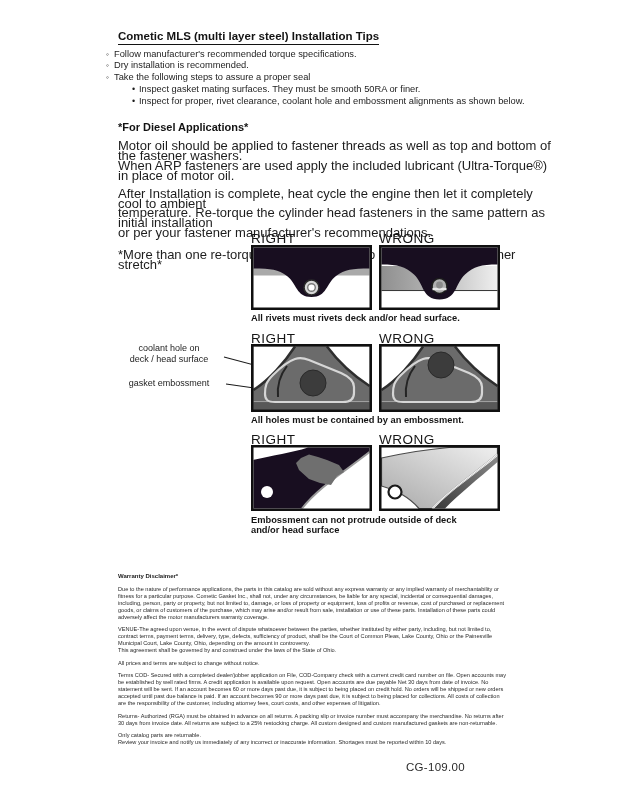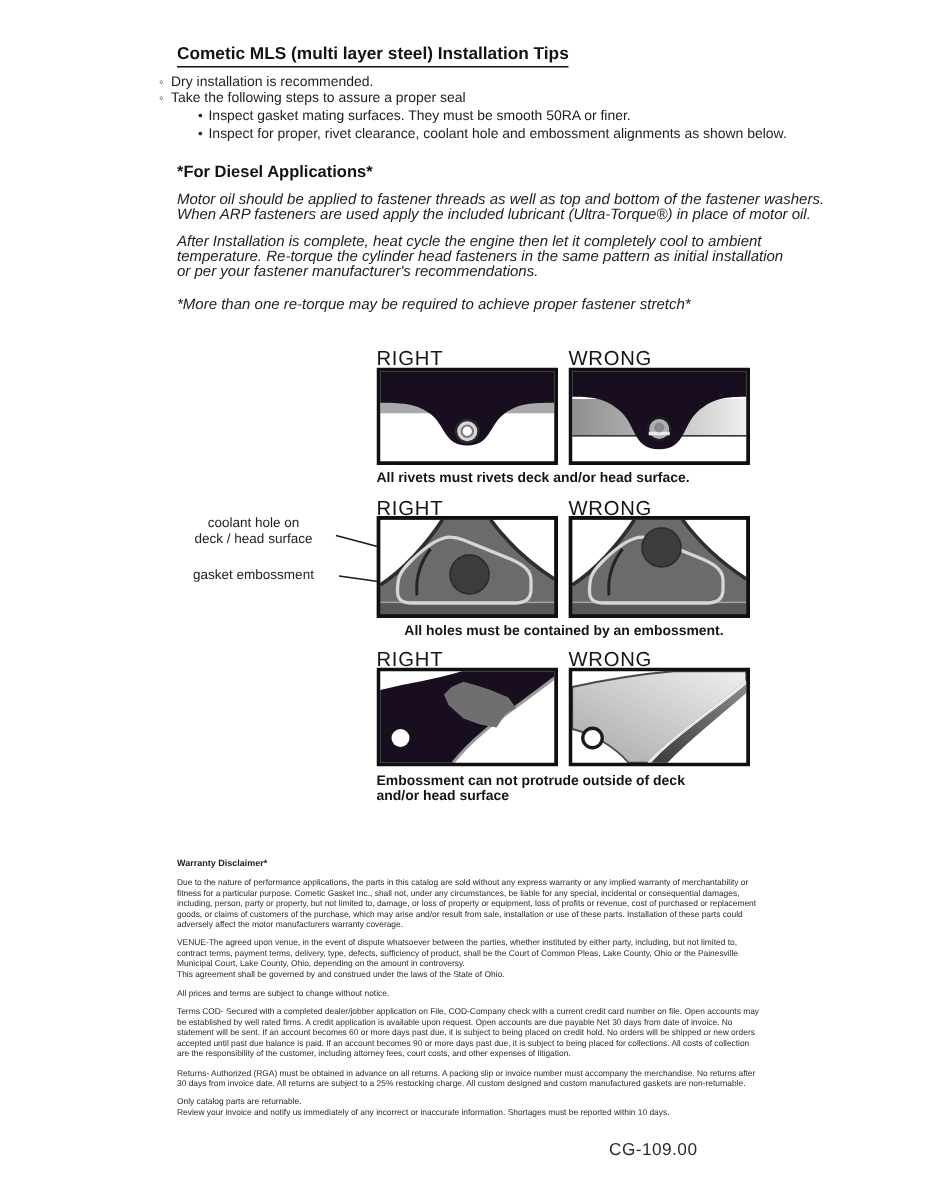--- a/index.html
+++ b/index.html
@@ -12,44 +12,45 @@
   .doc-title{
     margin-left:12px;display:inline-block;font-size:11.5px;font-weight:bold;
     line-height:12px;color:#131313;border-bottom:1.6px solid #131313;padding-bottom:1.5px;
   }
   .bullet-list{margin-top:4px;}
   .bullet{position:relative;padding-left:8px;font-size:9.3px;line-height:11.9px;color:#1d1d1d;}
   .bullet::before{content:"\25E6";position:absolute;left:0;top:0;font-size:8.5px;}
   .sub-bullet{position:relative;margin-left:26px;padding-left:7px;font-size:9.3px;line-height:11.9px;color:#1d1d1d;}
   .sub-bullet::before{content:"\2022";position:absolute;left:0;top:0;font-size:9px;}
   .diesel-heading{margin-left:12px;margin-top:13px;font-size:11px;font-weight:bold;line-height:12px;color:#131313;}
-  .body-para{margin-left:12px;margin-top:8px;font-size:10px;line-height:9.9px;white-space:pre-line;color:#1d1d1d;font-style:italic;}
+  .body-para{margin-left:12px;margin-top:8px;font-size:13px;line-height:9.9px;white-space:pre-line;color:#1d1d1d;}
   .body-para.note{margin-top:12px;}
   
   .diag-label{position:absolute;width:121px;text-align:left;font-size:13.5px;letter-spacing:.5px;color:#161616;}
   .panel{position:absolute;width:121px;}
   .caption{position:absolute;font-size:9.3px;font-weight:600;line-height:10px;color:#151515;white-space:pre-line;}
-  .caption.centered{width:250px;text-align:center;}
+  .caption.centered{width:250px;text-align:left;}
   .annot{position:absolute;left:100px;width:110px;text-align:center;font-size:9px;line-height:10.5px;color:#1d1d1d;white-space:pre-line;}
   .leader-svg{position:absolute;left:205px;top:345px;}
   
   .disclaimer{position:absolute;left:104px;top:572px;width:430px;color:#2a2a2a;}
   .disclaimer h4{margin:0;font-size:6px;line-height:8px;font-weight:bold;color:#222;}
   .disclaimer p{margin:5.5px 0 0 0;font-size:5.6px;line-height:7px;white-space:pre-line;}
   
   .page-number{position:absolute;left:392px;top:761px;font-size:11.5px;letter-spacing:.3px;color:#2b2b2b;}
 </style>
 </head>
 <body>
 
 <div class="page">
 
   <div class="top-text">
     <div class="doc-title">Cometic MLS (multi layer steel) Installation Tips</div>
     <div class="bullet-list">
+      <div class="bullet">Follow manufacturer's recommended torque specifications.</div>
       <div class="bullet">Dry installation is recommended.</div>
       <div class="bullet">Take the following steps to assure a proper seal</div>
       <div class="sub-bullet">Inspect gasket mating surfaces.  They must be smooth 50RA or finer.</div>
       <div class="sub-bullet">Inspect for proper, rivet clearance, coolant hole and embossment alignments as shown below.</div>
     </div>
     <div class="diesel-heading">*For Diesel Applications*</div>
     <div class="body-para">Motor oil should be applied to fastener threads as well as top and bottom of the fastener washers.
 When ARP fasteners are used apply the included lubricant (Ultra-Torque®) in place of motor oil.</div>
     <div class="body-para">After Installation is complete, heat cycle the engine then let it completely cool to ambient
 temperature. Re-torque the cylinder head fasteners in the same pattern as initial installation

